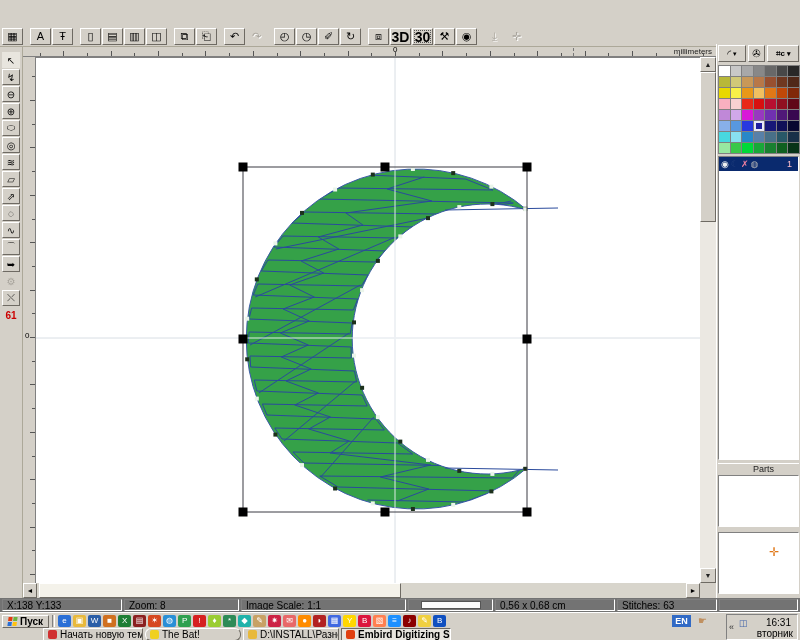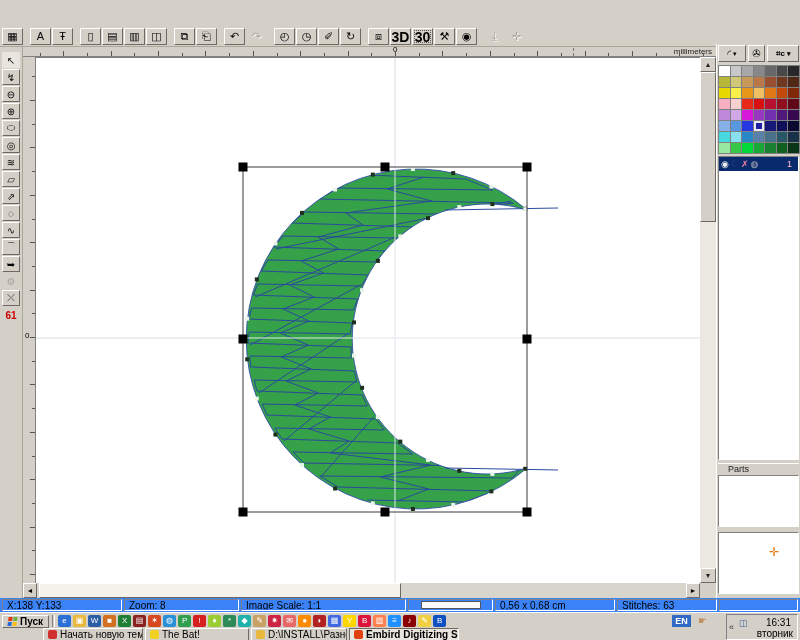--- a/index.html
+++ b/index.html
@@ -78,35 +78,35 @@
   #rp-curve { width:28px; } #rp-machine { width:18px; } #rp-mode { width:32px; font-size:8px; font-weight:bold;}
   .dd-arrow { font-size:7px; margin-left:2px; }
   #palette { width:82px; display:grid; grid-template-columns:repeat(7,1fr); border:1px solid #808080; background:#808080; grid-gap:1px; }
   .swatch { height:10px; }
   .swatch.selected { outline:2px solid #e8e8f8; outline-offset:-2px; }
   #layers { margin-top:2px; height:304px; background:#fff; border:1px solid; border-color:#808080 #fff #fff #808080; overflow:hidden;}
   .layer-row { height:14px; background:#0a2a6e; color:#ffd8e8; display:flex; align-items:center; padding:0 2px; gap:2px; font-size:9px;}
   .layer-row .eye { color:#f0f0f0; } .layer-row .shape { color:#24407c; } .layer-row .stitch { color:#f080a0; }
   .layer-row .globe { color:#b8b8b8; } .layer-row .num { margin-left:auto; margin-right:4px; color:#ffc0cb;}
   #parts-bar { margin-top:3px; height:12px; font-size:9px; padding-left:10px; color:#222; background:#d4d0c8;
-    border-top:1px solid #fff; }
+    border-top:1px solid #fff;text-align:center; }
   #parts-box { height:52px; background:#fff; border:1px solid; border-color:#808080 #fff #fff #808080; }
   #preview-box { margin-top:5px; height:62px; background:#fff; border:1px solid; border-color:#808080 #fff #fff #808080; position:relative;}
   #preview-cross { position:absolute; left:50px; top:12px; color:#e07818; font-size:12px; }
 
   
   #hscroll { position:absolute; left:23px; top:536px; width:677px; height:15px; background:#d8d5cc; }
   #hs-left { position:absolute; left:0; top:0; width:14px; height:15px; font-size:7px; line-height:13px; text-align:center;}
   #hs-right { position:absolute; right:0; top:0; width:14px; height:15px; font-size:7px; line-height:13px; text-align:center;}
   #hthumb { position:absolute; left:16px; top:0; width:362px; height:15px; background:#f4f2ea;
     border:1px solid; border-color:#fff #6e6a63 #6e6a63 #fff; }
   #main-corner { position:absolute; left:700px; top:536px; width:16px; height:15px; background:#d4d0c8; }
 
   
-  #statusbar { position:absolute; left:0; top:598px; width:800px; height:14px; background:#3b82f6;
+  #statusbar { position:absolute; left:0; top:598px; width:800px; height:14px; background:#737373;
     display:flex; gap:2px; padding:1px 2px; }
   .status-panel { border:1px solid; border-color:#808080 #fff #fff #808080; font-size:10px; line-height:11px;
     padding-left:4px; white-space:nowrap; overflow:hidden;}
   #sp-coords { width:120px; } #sp-zoom { width:115px; } #sp-scale { width:165px; }
   #sp-color { width:85px; display:flex; align-items:center; justify-content:center; padding:0;}
   #sp-color-box { width:60px; height:8px; background:#fcfcfc; border:1px solid #555; }
   #sp-size { width:120px; } #sp-stitches { width:100px; } #sp-fill { flex:1; }
 
   
   #taskbar { position:absolute; left:0; top:612px; width:800px; height:28px; background:#d4d0c8;
@@ -488,21 +488,21 @@
           <div class="ql-icon" style="background: rgb(16, 80, 192);">B</div>
         </div>
     </div>
     <div id="lang-box">EN</div>
     <div id="hand-icon">☛</div>
     <div id="tb-row2">
         <div class="win-btn raised" style="width: 100px;">
           <span class="wicon" style="background: rgb(208, 48, 48);"></span>
           <span>Начать новую тему :: B...</span>
         </div>
-        <div class="win-btn raised" style="width: 104px;">
+        <div class="win-btn raised" style="width: 96px; border-radius: 6px;">
           <span class="wicon" style="background: rgb(240, 208, 32);"></span>
           <span>The Bat!</span>
         </div>
         <div class="win-btn raised" style="width: 96px;">
           <span class="wicon" style="background: rgb(232, 185, 60);"></span>
           <span>D:\INSTALL\Разное\Embird</span>
         </div>
         <div class="win-btn raised active" style="width: 110px;">
           <span class="wicon" style="background: rgb(224, 64, 16);"></span>
           <span>Embird Digitizing Stud...</span>

